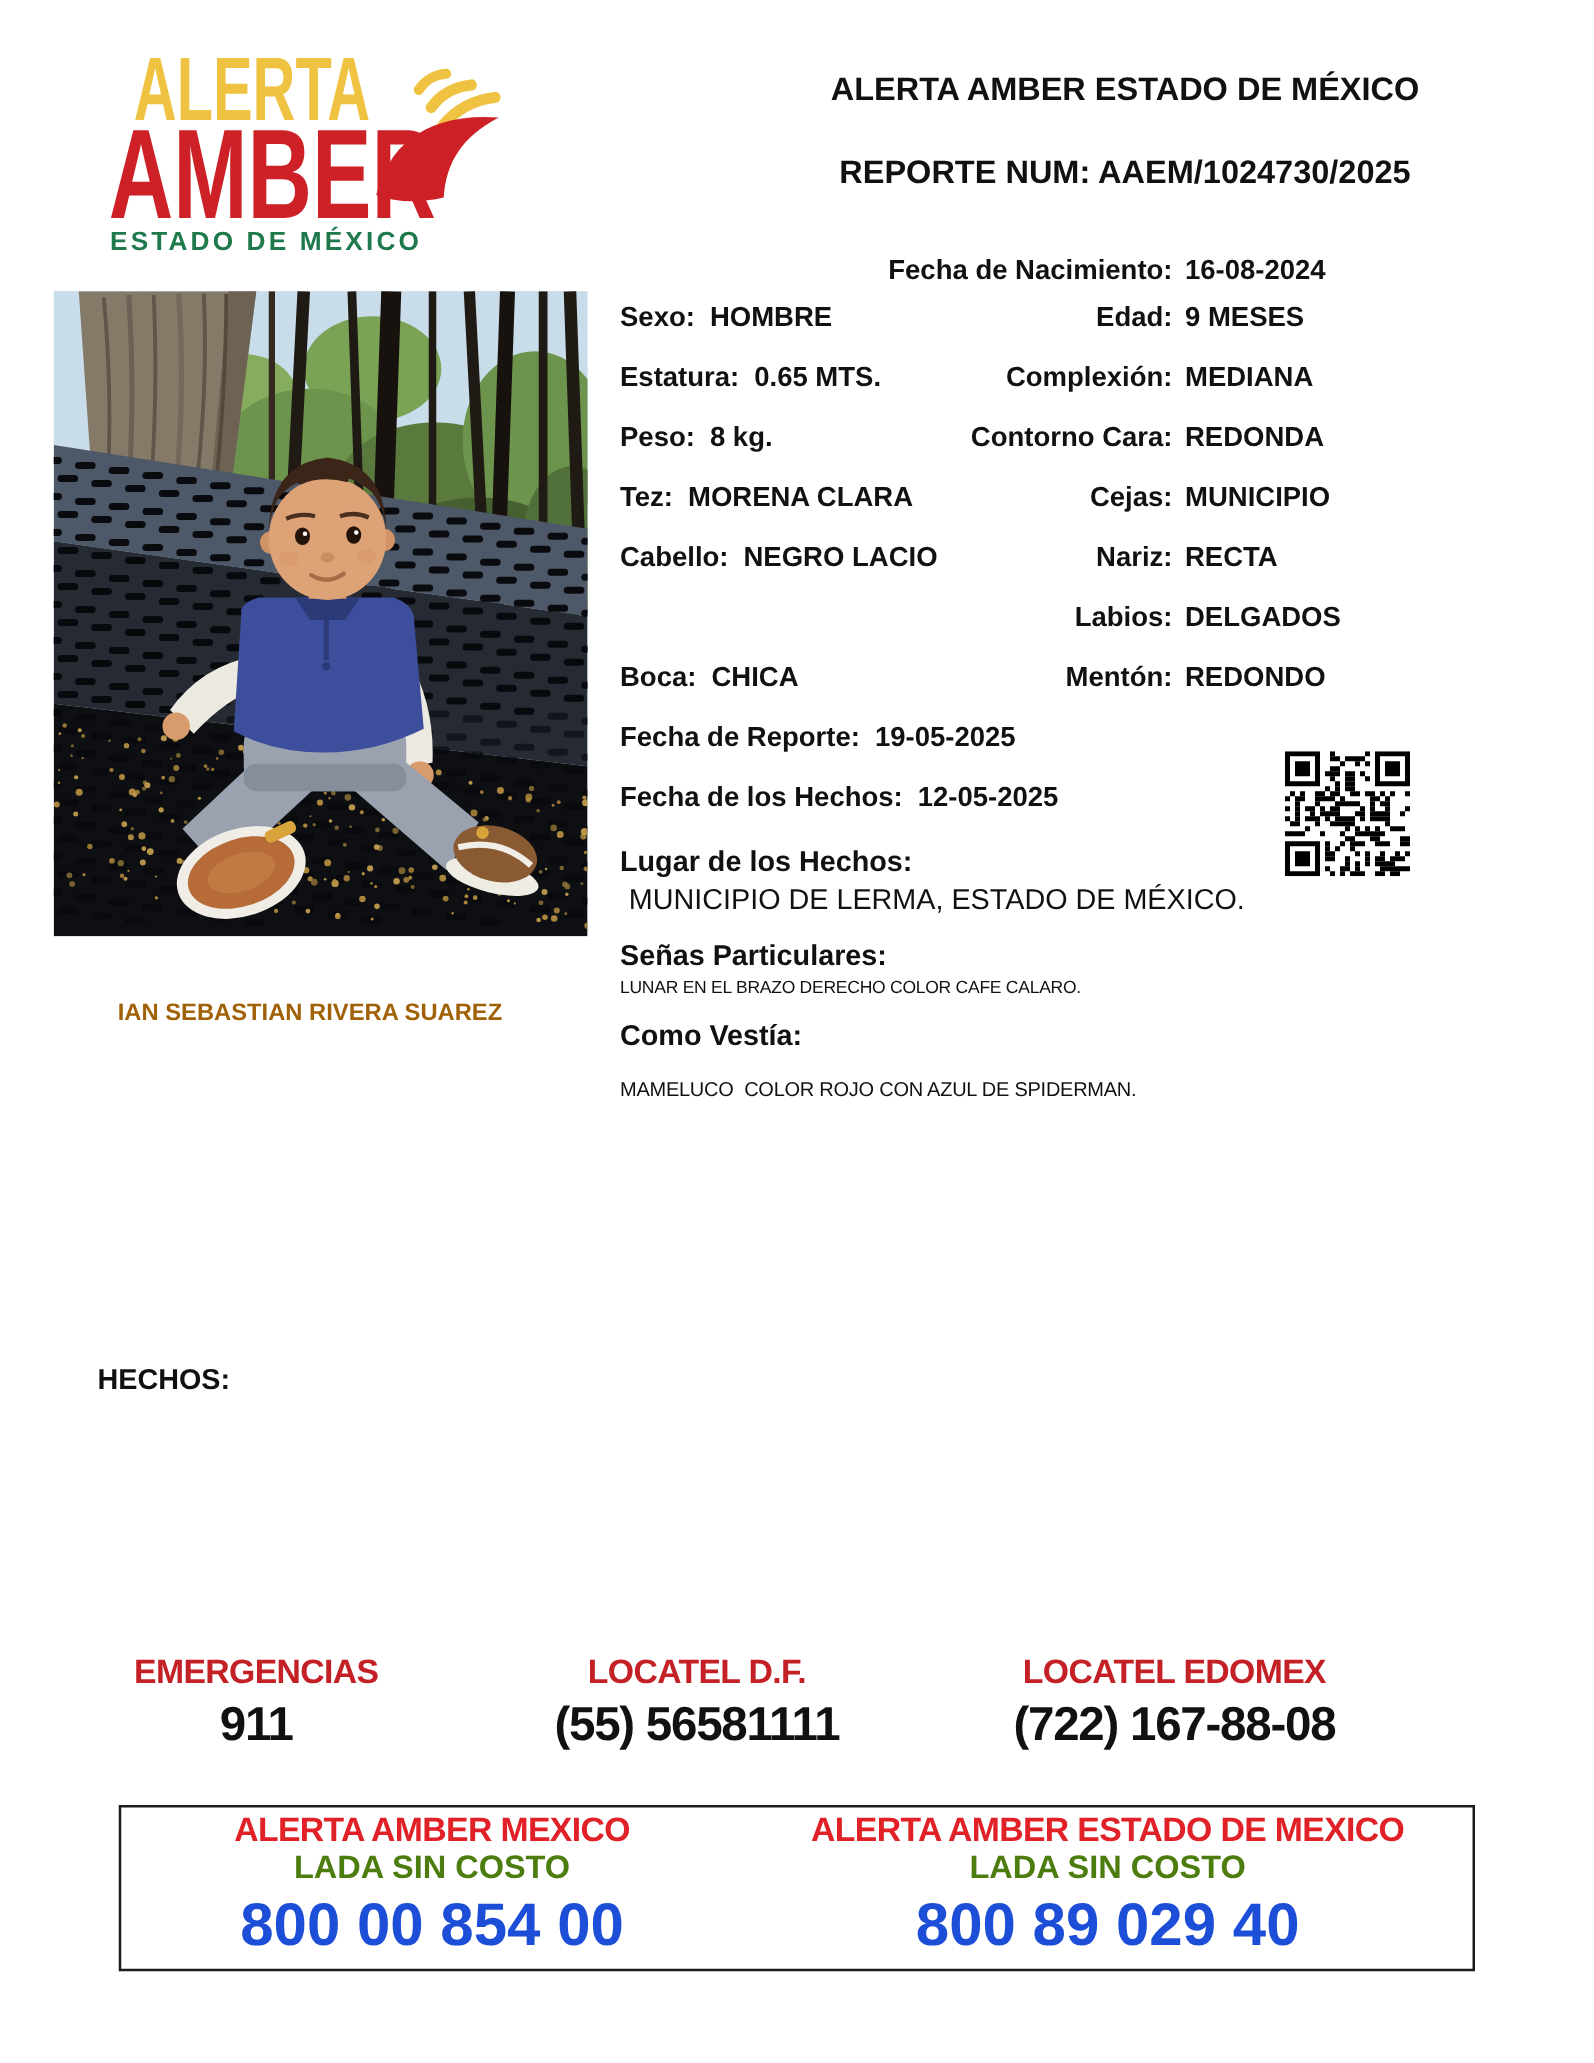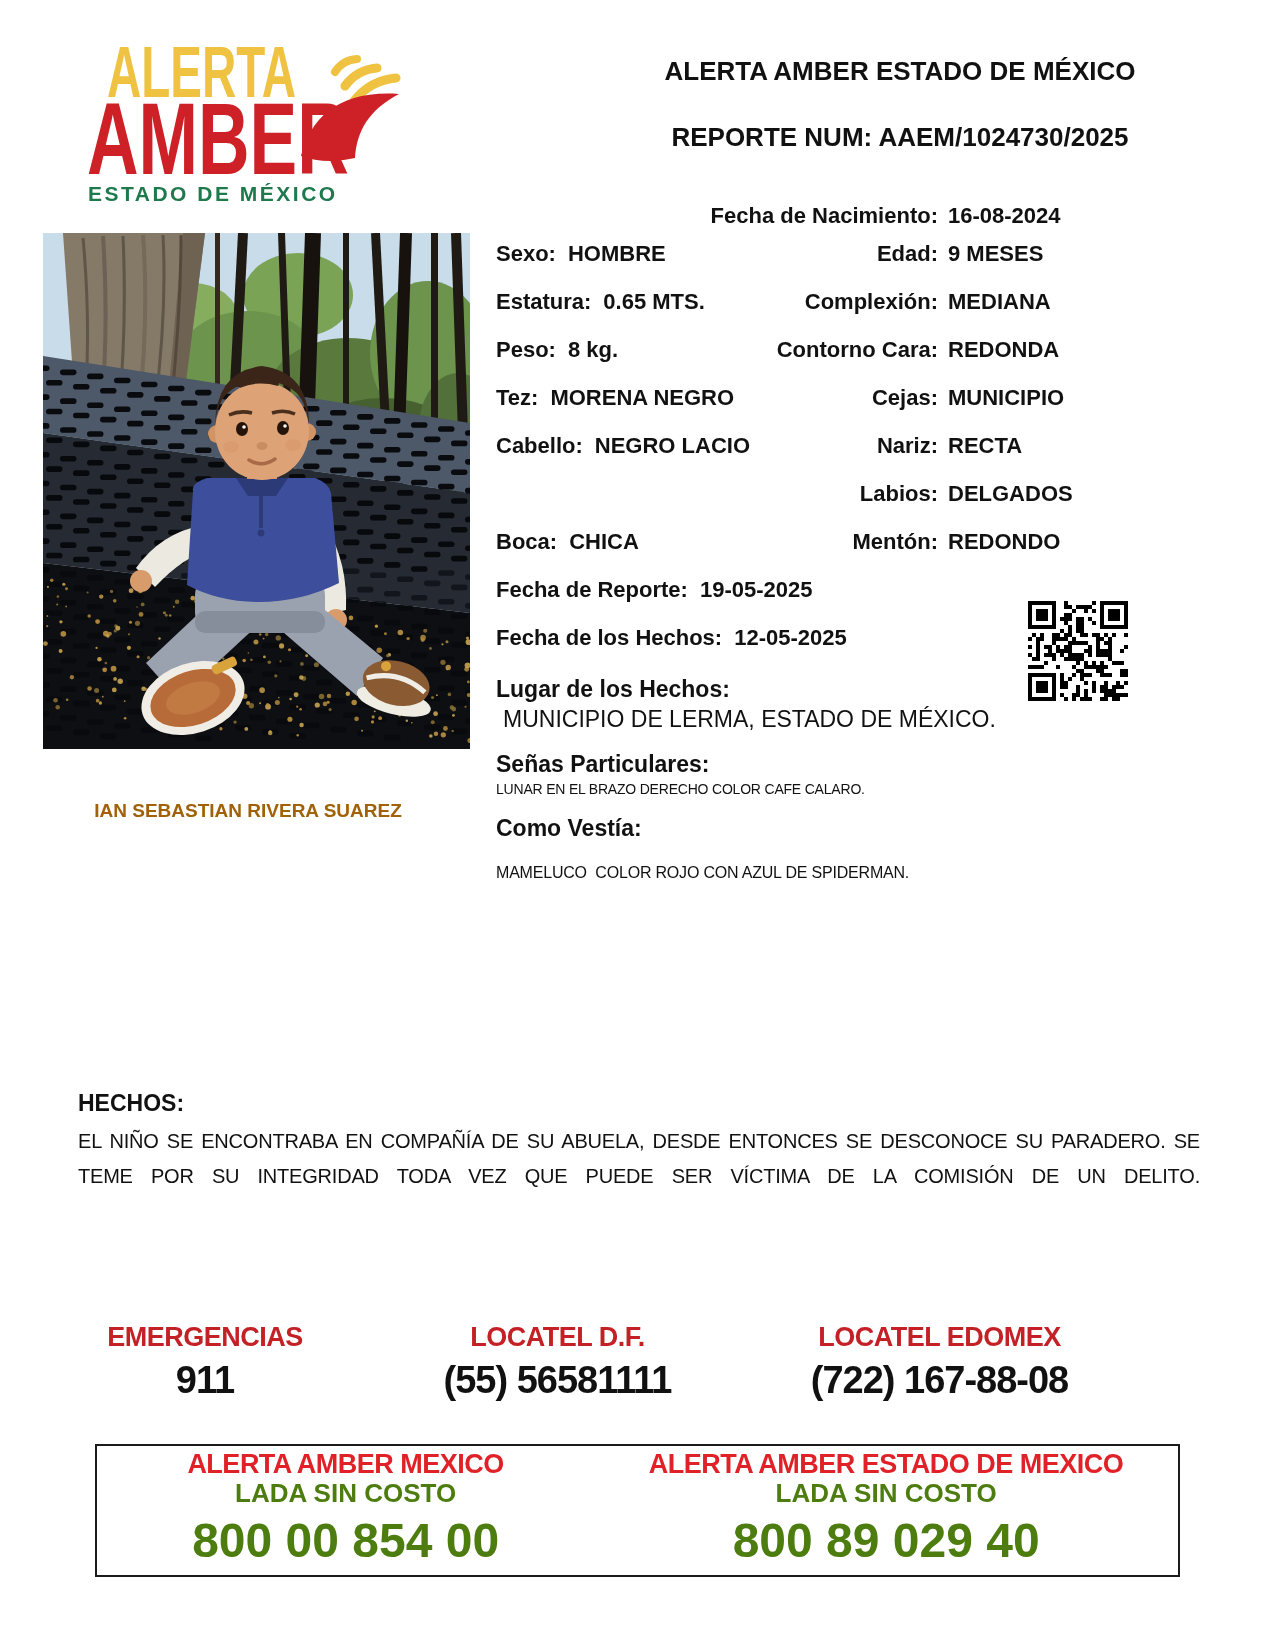--- a/index.html
+++ b/index.html
@@ -62,21 +62,21 @@
   .c3 { left:762px; top:1322px; width:355px; }
 
   
   .hotline-box { position:absolute; left:95px; top:1444px; width:1085px; height:133px;
     border:2px solid #1b1b1b; display:flex; background:#fff; }
   .hotline-col { text-align:center; padding-top:3px; }
   .hl-1 { flex:0 0 46%; }
   .hl-2 { flex:1; }
   .hl-title  { color:#E02228; font-size:27px; font-weight:bold; letter-spacing:-0.5px; }
   .hl-sub    { color:#4d7c0f;    font-size:26px; font-weight:bold; margin-top:-2px; }
-  .hl-number { color:#4d7c0f; font-size:48px; font-weight:bold; margin-top:4px; letter-spacing:0px; }
+  .hl-number { color:#1d4ed8; font-size:48px; font-weight:bold; margin-top:4px; letter-spacing:0px; }
 </style>
 </head>
 <body>
 
 <div class="page">
 
   <div class="logo">
     <div class="logo-alerta">ALERTA</div>
     <div class="logo-amber">AMBER</div>
     <div class="logo-estado">ESTADO DE MÉXICO</div>
@@ -838,21 +838,21 @@
       <span class="dleft"><span>Estatura:</span><span class="gap"></span><span>0.65 MTS.</span></span>
       <span class="dlabel-r">Complexión:</span>
       <span class="dvalue-r">MEDIANA</span>
     </div>
     <div class="drow" style="top:134px">
       <span class="dleft"><span>Peso:</span><span class="gap"></span><span>8 kg.</span></span>
       <span class="dlabel-r">Contorno Cara:</span>
       <span class="dvalue-r">REDONDA</span>
     </div>
     <div class="drow" style="top:182px">
-      <span class="dleft"><span>Tez:</span><span class="gap"></span><span>MORENA NEGRO</span></span>
+      <span class="dleft"><span>Tez:</span><span class="gap"></span><span>MORENA CLARA</span></span>
       <span class="dlabel-r">Cejas:</span>
       <span class="dvalue-r">MUNICIPIO</span>
     </div>
     <div class="drow" style="top:230px">
       <span class="dleft"><span>Cabello:</span><span class="gap"></span><span>NEGRO LACIO</span></span>
       <span class="dlabel-r">Nariz:</span>
       <span class="dvalue-r">RECTA</span>
     </div>
     <div class="drow" style="top:278px">
       <span class="dlabel-r">Labios:</span>
@@ -1081,24 +1081,20 @@
       <rect x="8" y="8" width="12" height="12" fill="#000"></rect>
       <rect x="72" y="0" width="28" height="28" fill="#000"></rect>
       <rect x="76" y="4" width="20" height="20" fill="#fff"></rect>
       <rect x="80" y="8" width="12" height="12" fill="#000"></rect>
       <rect x="0" y="72" width="28" height="28" fill="#000"></rect>
       <rect x="4" y="76" width="20" height="20" fill="#fff"></rect>
       <rect x="8" y="80" width="12" height="12" fill="#000"></rect>
     </svg>
 
   <div class="hechos-title">HECHOS:</div>
-  <div class="hechos-body">
-    <div class="hechos-line">EL NIÑO SE ENCONTRABA EN COMPAÑÍA DE SU ABUELA, DESDE ENTONCES SE DESCONOCE SU PARADERO. SE</div>
-    <div class="hechos-line">TEME POR SU INTEGRIDAD TODA VEZ QUE PUEDE SER VÍCTIMA DE LA COMISIÓN DE UN DELITO.</div>
-  </div>
 
   <div class="contact c1">
     <div class="contact-name">EMERGENCIAS</div>
     <div class="contact-number">911</div>
   </div>
   <div class="contact c2">
     <div class="contact-name">LOCATEL D.F.</div>
     <div class="contact-number">(55) 56581111</div>
   </div>
   <div class="contact c3">

